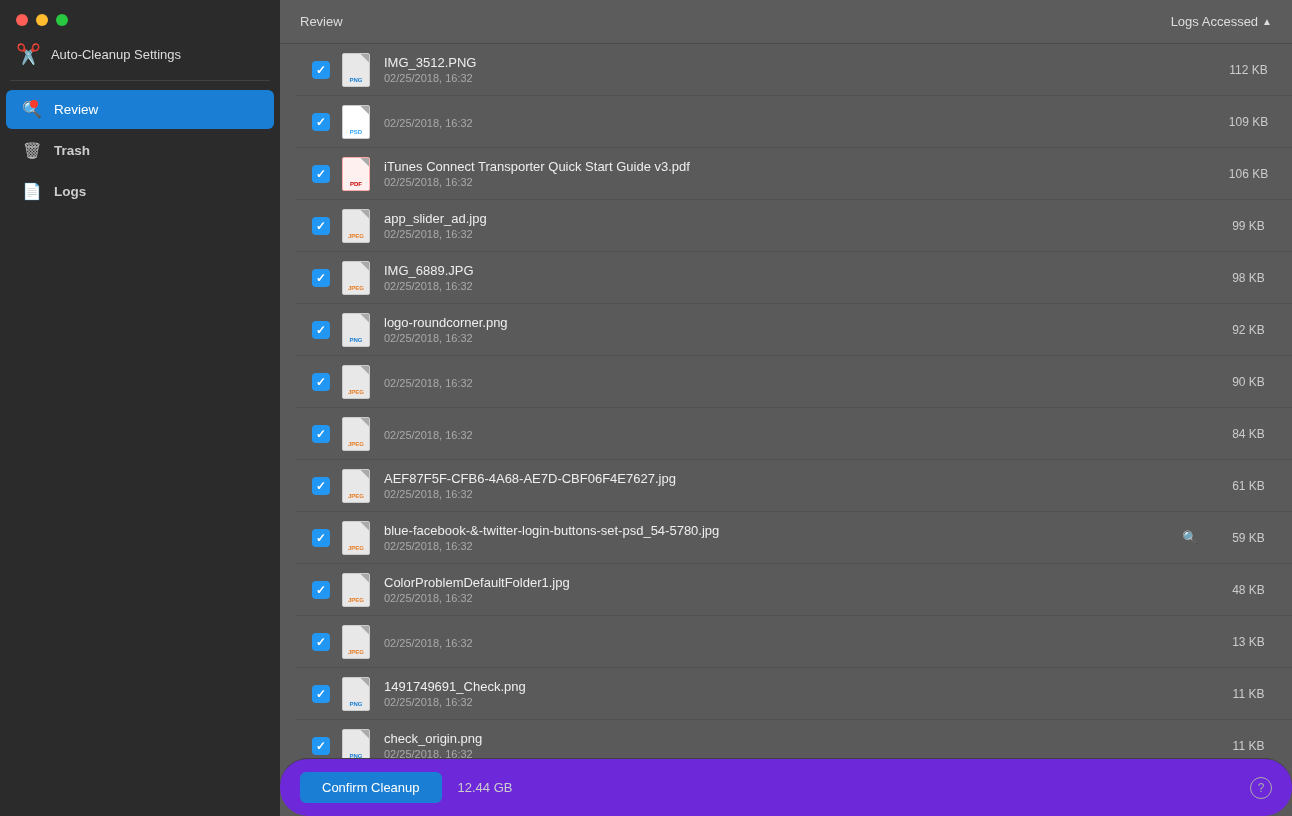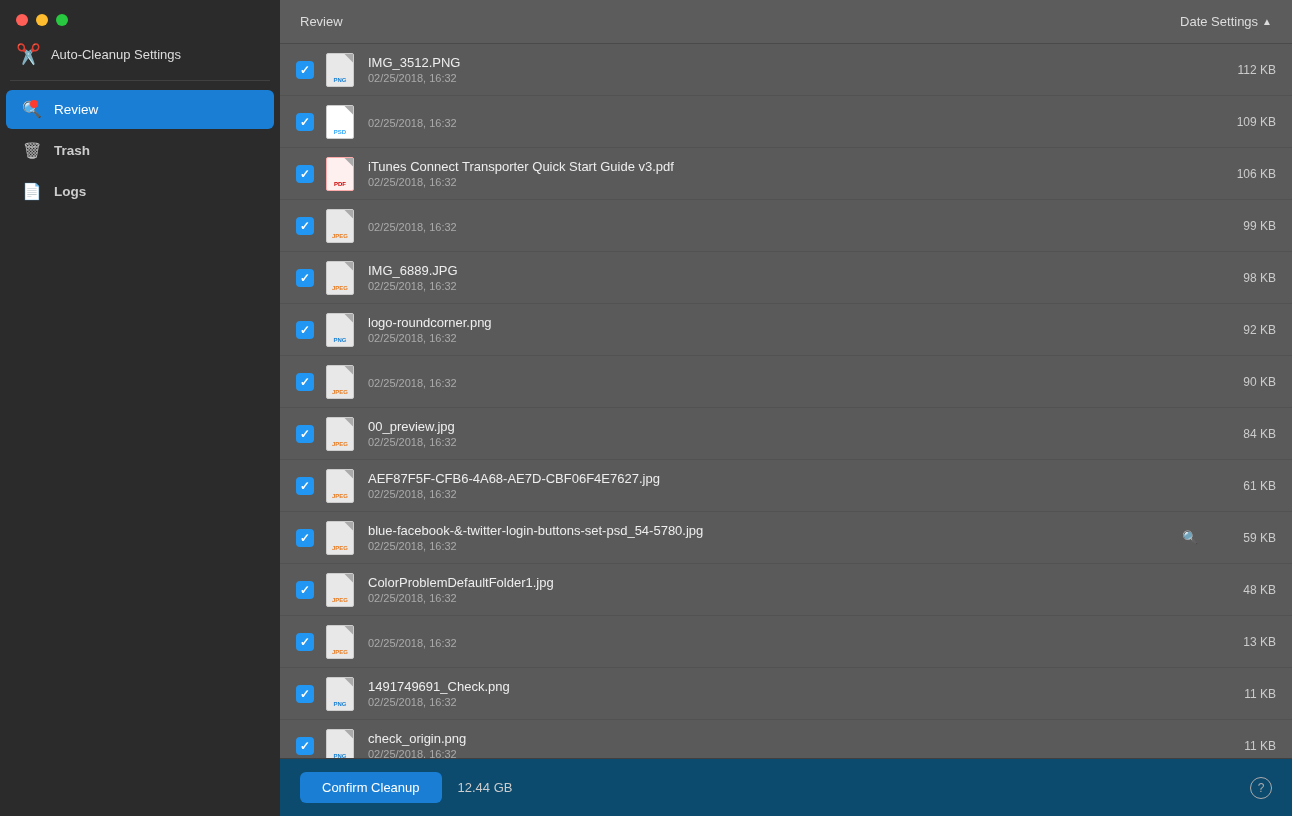--- a/index.html
+++ b/index.html
@@ -122,20 +122,21 @@
     }
     .sort-arrow {
       color: #ddd;
       font-size: 10px;
     }
 
     
     .file-list {
       flex: 1;
       overflow-y: auto;
+      padding-left: 16px;
     }
     .file-list::-webkit-scrollbar { width: 8px; }
     .file-list::-webkit-scrollbar-track { background: transparent; }
     .file-list::-webkit-scrollbar-thumb { background: #888; border-radius: 4px; }
 
     .file-row {
       display: flex;
       align-items: center;
       padding: 0 16px;
       height: 52px;
@@ -219,39 +220,40 @@
       font-size: 11px;
       margin-top: 2px;
     }
 
     .file-size {
       color: #ccc;
       font-size: 12px;
       margin-left: 10px;
       flex-shrink: 0;
       min-width: 55px;
-      text-align: right;
+      text-align: center;
     }
 
     .search-icon-inline {
       color: #aaa;
       font-size: 14px;
       margin-right: 12px;
     }
 
     
     .footer {
       display: flex;
       align-items: center;
       justify-content: center;
       padding: 12px 20px;
-      background: #0c4a6e;
+      background: #6d28d9;
       border-top: 1px solid #404040;
       gap: 16px;
       height: 58px;
+      border-radius: 28px;
     }
     .confirm-btn {
       background: #1a7fd4;
       color: white;
       border: none;
       border-radius: 6px;
       padding: 8px 22px;
       font-size: 13px;
       font-weight: 500;
       cursor: pointer;
@@ -307,21 +309,21 @@
   <div class="sidebar-item">
     <span class="sidebar-item-icon">📄</span>
     <span class="sidebar-item-label">Logs</span>
   </div>
 </div>
 
 <div class="main">
   <div class="main-header">
     <span class="col-review">Review</span>
     <div class="col-date">
-      <span>Date Settings</span>
+      <span>Logs Accessed</span>
       <span class="sort-arrow">▲</span>
     </div>
   </div>
 
   <div class="file-list" id="file-list-container">
   <div class="file-row">
         <div class="file-checkbox"></div>
         <div class="file-icon">
           <div class="doc-icon png-icon">
             <div class="type-label">PNG</div>
@@ -359,20 +361,21 @@
         <div class="file-size">106 KB</div>
       </div>
       <div class="file-row">
         <div class="file-checkbox"></div>
         <div class="file-icon">
           <div class="doc-icon jpeg-icon">
             <div class="type-label">JPEG</div>
           </div>
         </div>
         <div class="file-info">
+          <div class="file-name">app_slider_ad.jpg</div>
           <div class="file-date">02/25/2018, 16:32</div>
         </div>
         <div class="file-size">99 KB</div>
       </div>
       <div class="file-row">
         <div class="file-checkbox"></div>
         <div class="file-icon">
           <div class="doc-icon jpeg-icon">
             <div class="type-label">JPEG</div>
           </div>
@@ -409,21 +412,20 @@
         <div class="file-size">90 KB</div>
       </div>
       <div class="file-row">
         <div class="file-checkbox"></div>
         <div class="file-icon">
           <div class="doc-icon jpeg-icon">
             <div class="type-label">JPEG</div>
           </div>
         </div>
         <div class="file-info">
-          <div class="file-name">00_preview.jpg</div>
           <div class="file-date">02/25/2018, 16:32</div>
         </div>
         <div class="file-size">84 KB</div>
       </div>
       <div class="file-row">
         <div class="file-checkbox"></div>
         <div class="file-icon">
           <div class="doc-icon jpeg-icon">
             <div class="type-label">JPEG</div>
           </div>

